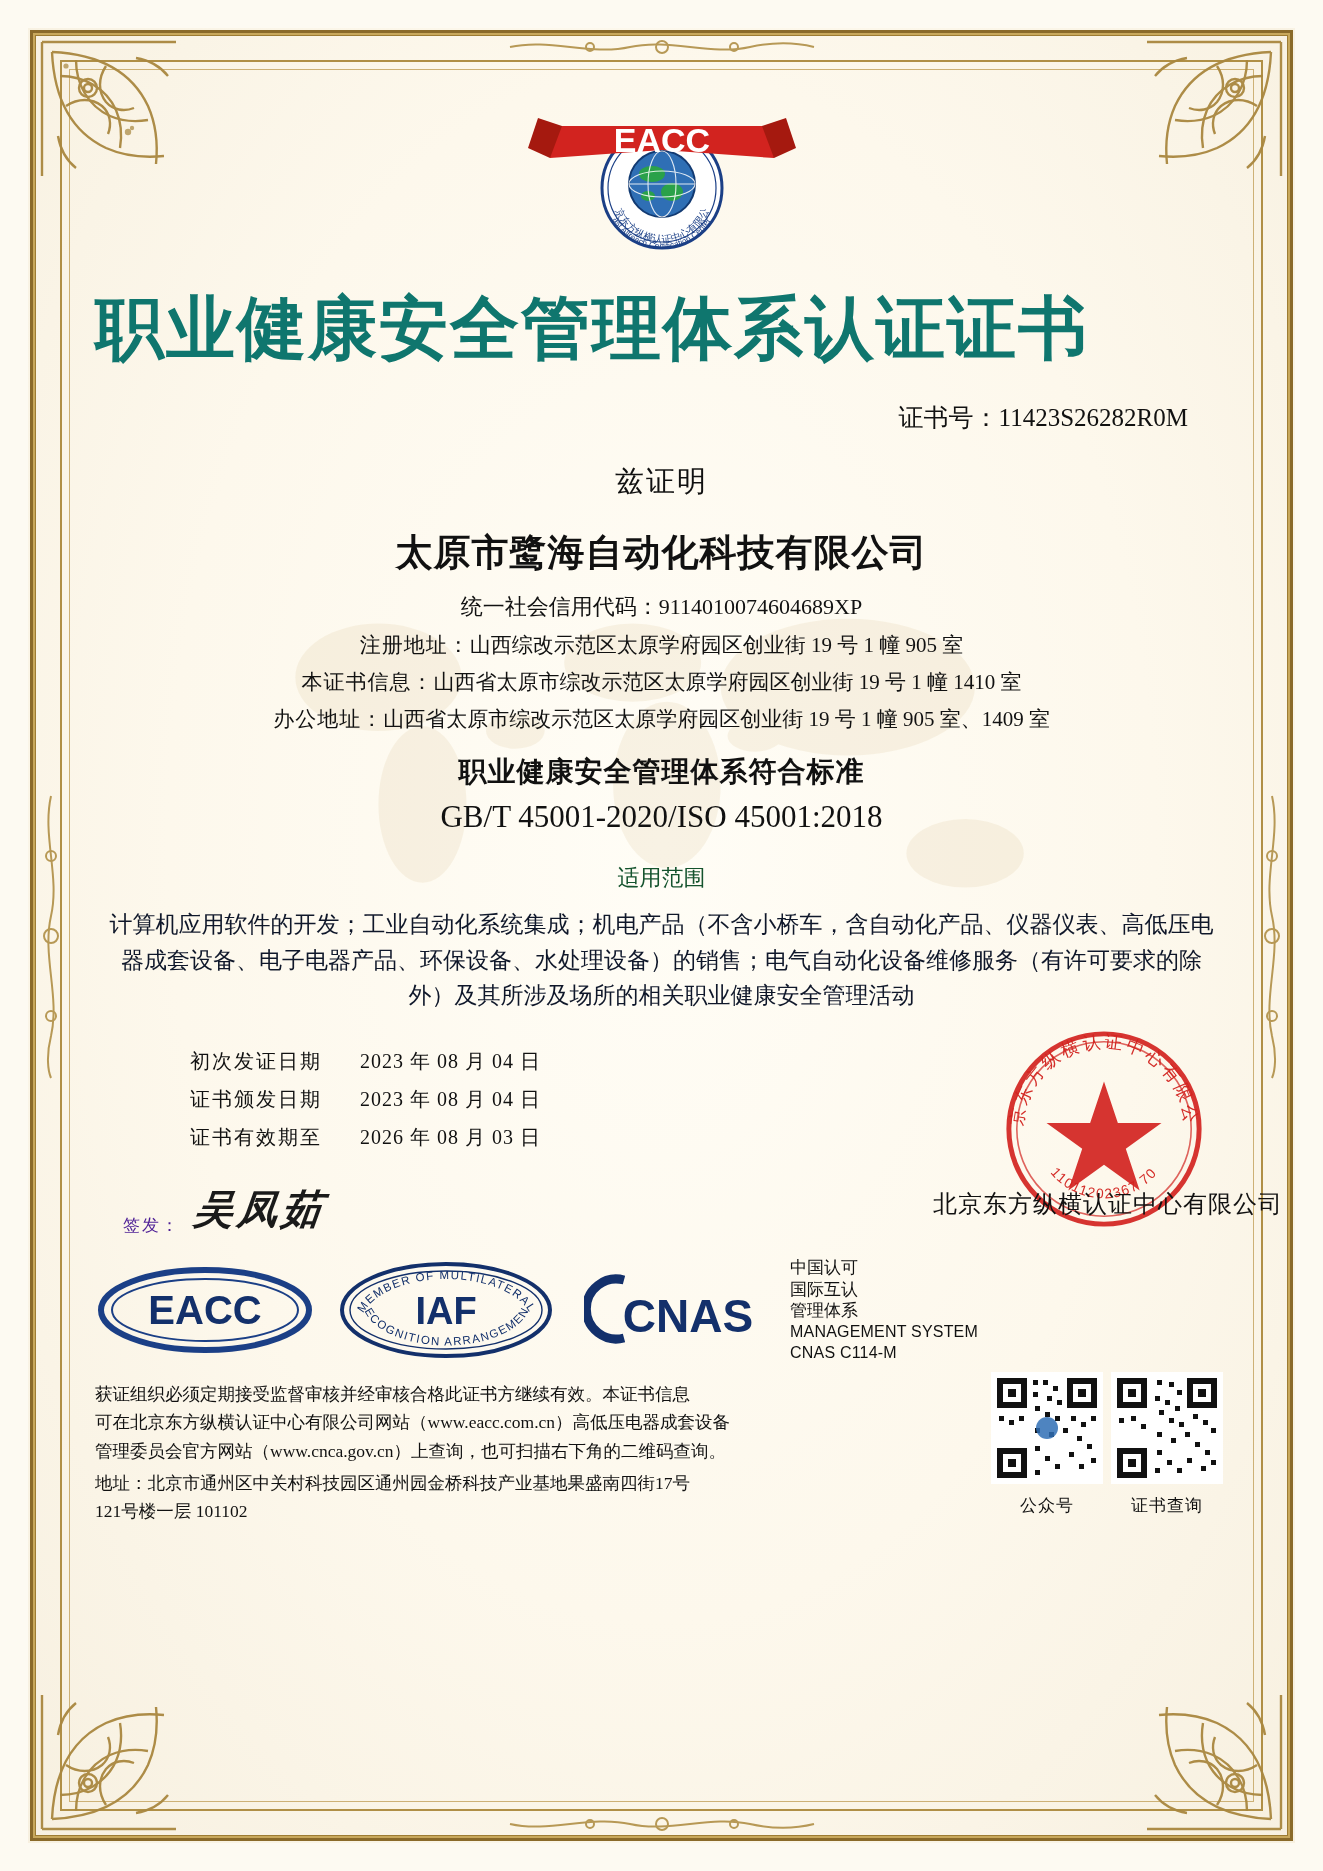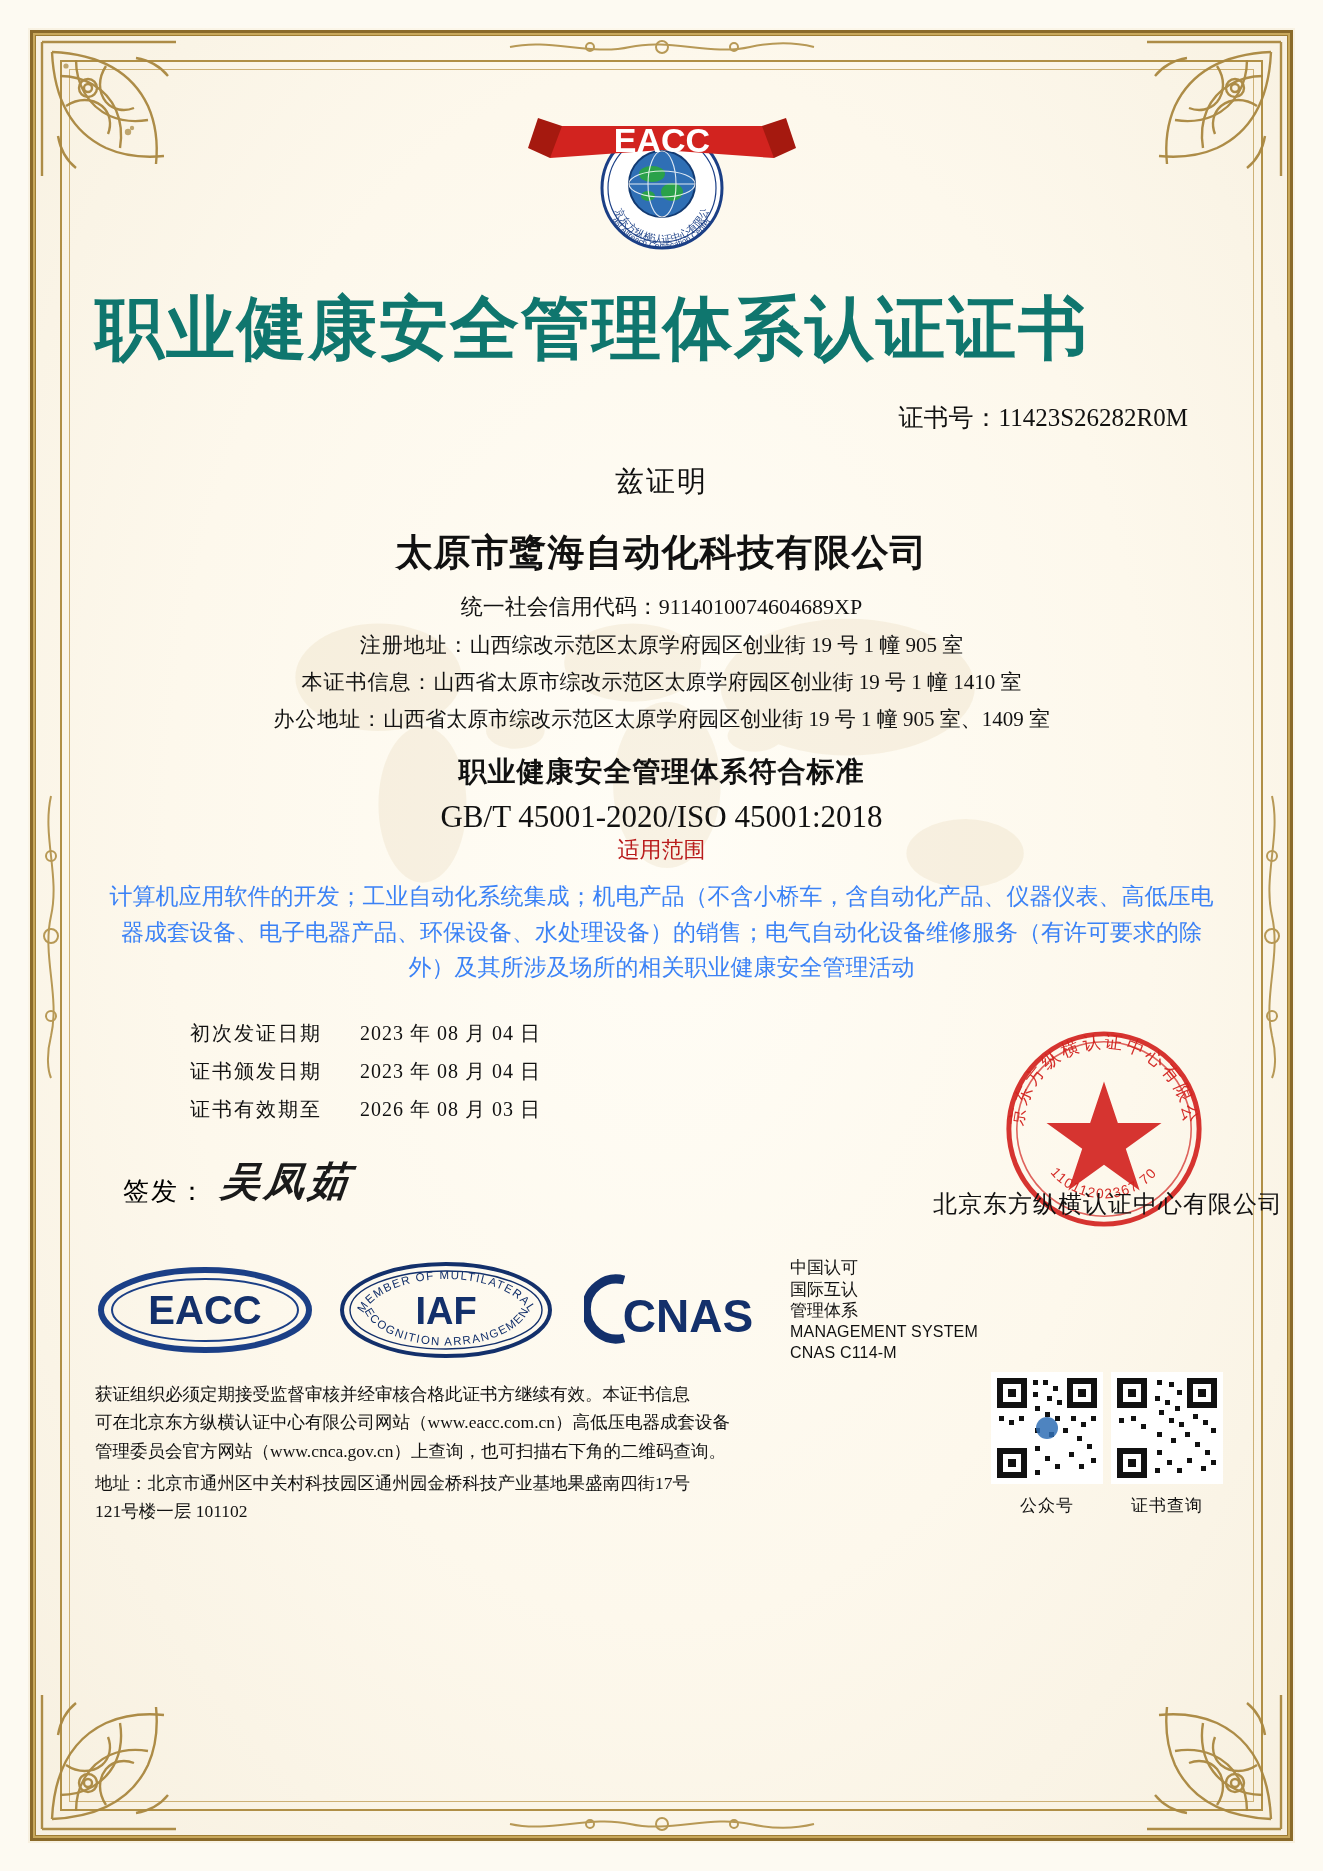--- a/index.html
+++ b/index.html
@@ -159,30 +159,30 @@
   }
   .standard {
     text-align: center;
     font-size: 31px;
     margin-top: 8px;
     color: #111;
   }
   .scope-label {
     text-align: center;
     font-size: 22px;
-    margin-top: 0;
-    color: #b91c1c;
+    margin-top: 28px;
+    color: #14532d;
   }
 
   .scope-text {
     margin: 14px 6px 0;
     font-size: 23px;
     line-height: 1.55;
     text-align: center;
-    color: #3b82f6;
+    color: #0f172a;
   }
 
   .dates {
     margin-top: 34px;
     margin-left: 95px;
     font-size: 20px;
     color: #111;
   }
   .dates .row { display: flex; margin-bottom: 11px; }
   .dates .lbl { width: 170px; letter-spacing: 2px; }
@@ -190,23 +190,23 @@
 
   .sign-row {
     position: relative;
     margin-top: 26px;
     margin-left: 28px;
     display: flex;
     align-items: flex-end;
     height: 60px;
   }
   .sign-label {
-    font-size: 26px;
+    font-size: 17px;
     letter-spacing: 2px;
-    color: #000000;
+    color: #4c1d95;
     text-align: center;
   }
   .signature {
     margin-left: 14px;
     font-size: 40px;
     font-family: "DejaVu Serif", serif;
     font-weight: bold;
     font-style: italic;
     color: #1a1a1a;
     transform: skewX(-6deg);

